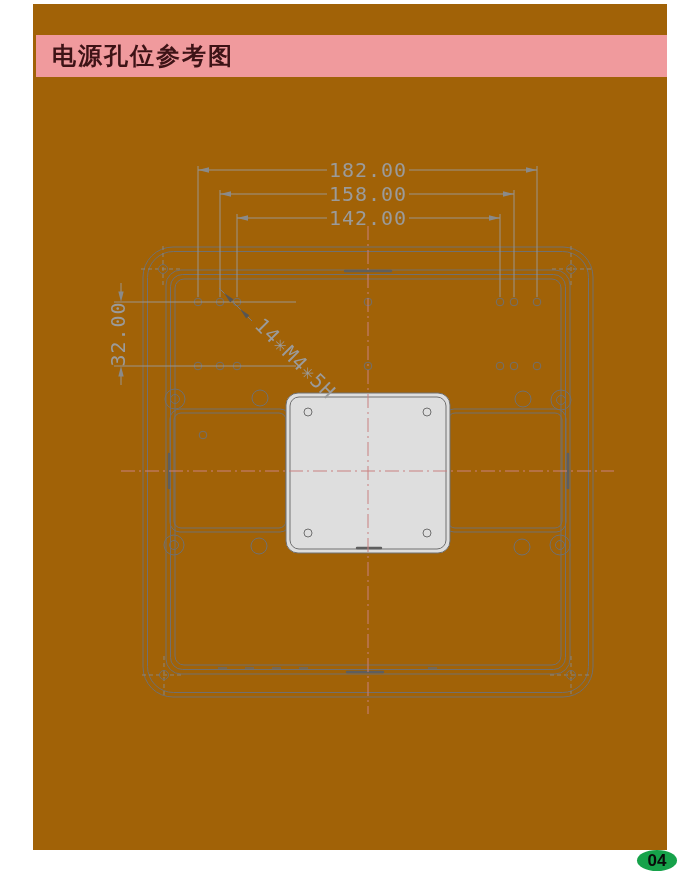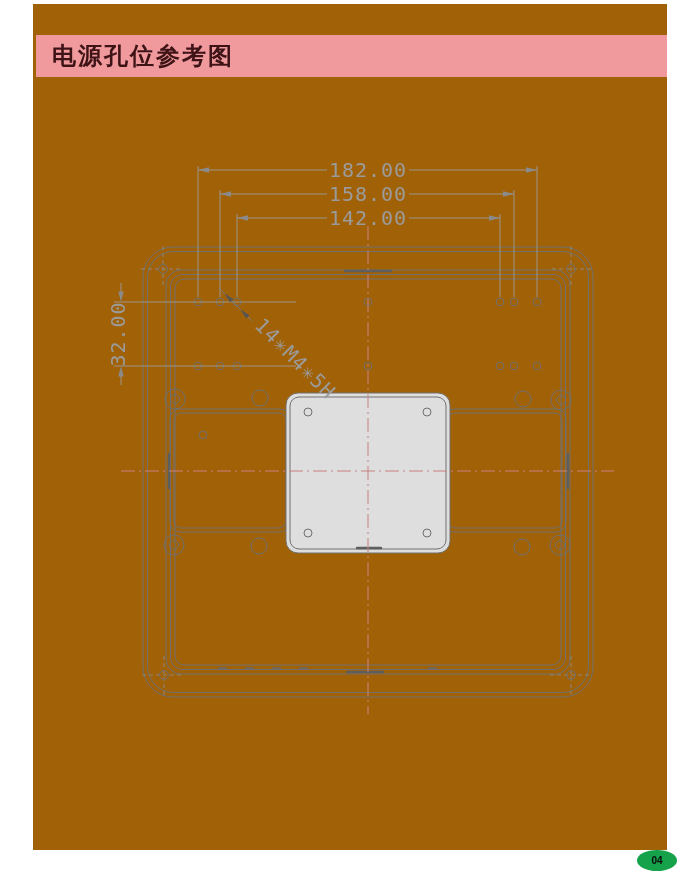--- a/index.html
+++ b/index.html
@@ -20,21 +20,21 @@
     font-family:"Liberation Serif","DejaVu Serif",serif;
     font-size:24px;font-weight:600;color:#3d1316;letter-spacing:2px;
   }
   svg.drawing{position:absolute;left:0;top:0;}
   .page-badge{
     position:absolute;left:637px;top:850px;width:40px;height:21px;
     background:#16a24a;border-radius:50%;
     display:flex;align-items:center;justify-content:center;
   }
   .page-badge span{
-    color:#0a0a0a;font-size:10px;font-weight:700;
+    color:#0a0a0a;font-size:17px;font-weight:700;
     font-family:"Liberation Sans",sans-serif;
   }
   
   .dim-text{
     font-family:"DejaVu Sans Mono","Liberation Mono",monospace;
     font-size:20px;fill:#9b9b9b;letter-spacing:1px;
   }
 </style>
 </head>
 <body>

